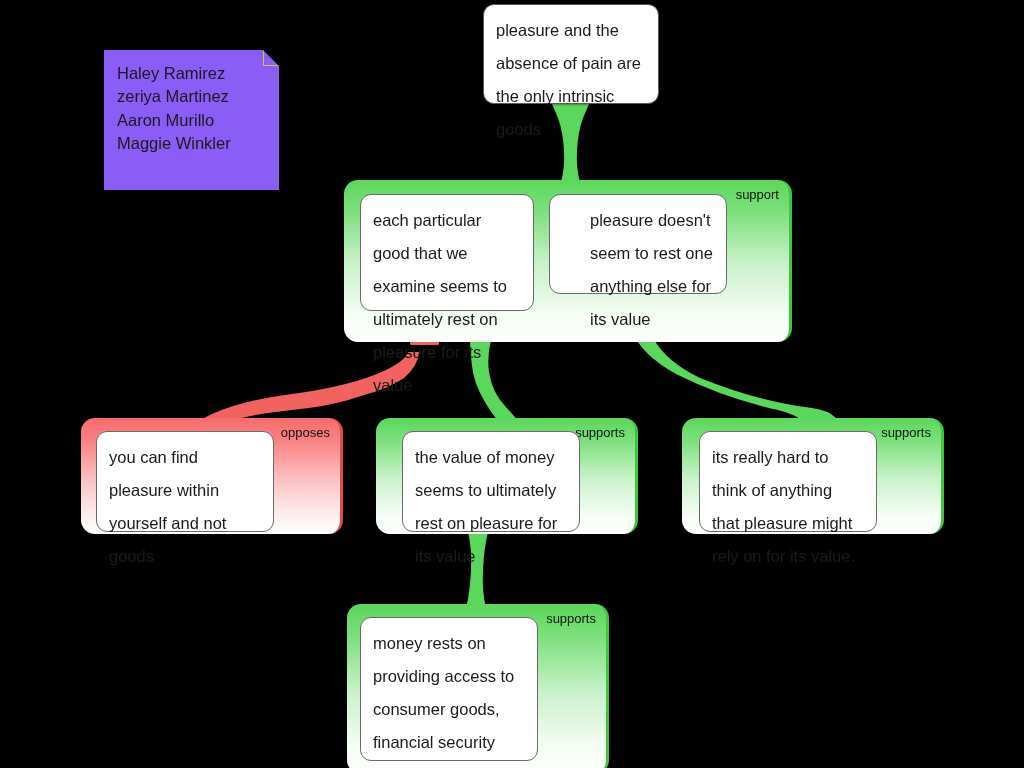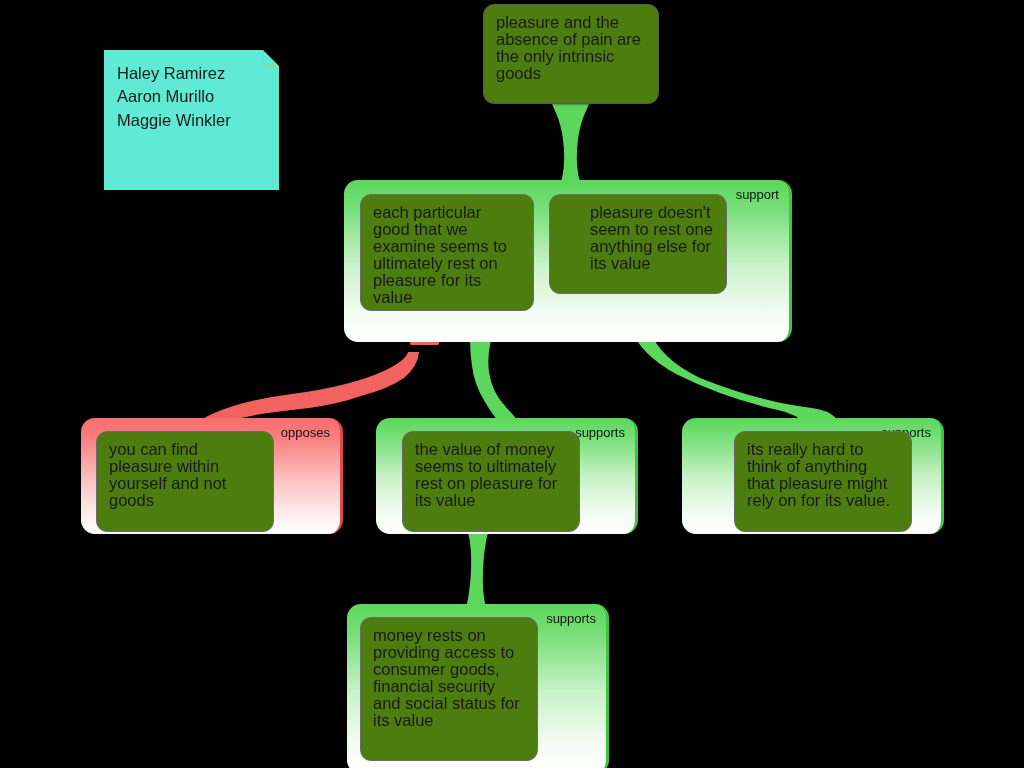--- a/index.html
+++ b/index.html
@@ -19,27 +19,27 @@
   .group.oppose{
     background:linear-gradient(to bottom,#f76c6c 0%,#f98080 18%,#fcbfbf 52%,#fdecec 82%,#ffffff 100%);
     border-right:3px solid #e04a4a;
   }
 
   
   .rel{position:absolute;top:8px;right:10px;font-size:13px;color:#111;
        line-height:1;white-space:nowrap;}
 
   
-  .card{position:absolute;background:#4d7c0f;border:1px solid #6b6b6b;
+  .card{position:absolute;background:#ffffff;border:1px solid #6b6b6b;
         border-radius:11px;box-sizing:border-box;padding:9px 12px 10px 12px;
-        font-size:16.5px;line-height:17px;color:#1a1a1a;}
+        font-size:16.5px;line-height:33px;color:#1a1a1a;}
   .card.root{border-color:#5a5a5a;box-shadow:0 1px 2px rgba(0,0,0,.35);}
 
   
-  .note{position:absolute;background:#5eead4;
+  .note{position:absolute;background:#8b5cf6;
         font-size:16.5px;line-height:23.3px;color:#1a1a1a;
         padding:12px 10px 10px 13px;box-sizing:border-box;
         clip-path:polygon(0 0, calc(100% - 16px) 0, 100% 16px, 100% 100%, 0 100%);}
   .note .foldline{position:absolute;top:0;right:0;width:16px;height:16px;
         border-left:1px solid #c9c54a;border-bottom:1px solid #c9c54a;
         box-sizing:border-box;clip-path:polygon(0 0,100% 100%,0 100%);}
   .note span{display:block;white-space:nowrap;}
 </style>
 </head>
 <body>
@@ -71,20 +71,21 @@
 
     <path fill="#f2625f" d="M196,420 Q212,418 216,430 Q220,442 218,452 L176,452
              Q176,436 184,428 Q189,422 196,420 Z"></path>
 
     <rect x="410" y="341" width="29" height="4" rx="1.5" fill="#f2625f"></rect>
   </svg>
 
   <div class="note" style="left:104px;top:50px;width:175px;height:140px;">
     <div class="foldline"></div>
     <span>Haley Ramirez</span>
+    <span>zeriya Martinez</span>
     <span>Aaron Murillo</span>
     <span>Maggie Winkler</span>
   </div>
 
   <div class="card root" style="left:483px;top:4px;width:176px;height:100px;">pleasure and the absence of pain are the only intrinsic goods</div>
 
   <div class="group support" style="left:344px;top:180px;width:448px;height:162px;">
     <div class="rel">support</div>
   </div>
   <div class="card" style="left:360px;top:194px;width:174px;height:117px;">each particular good that we examine seems to ultimately rest on pleasure for its value</div>
@@ -96,20 +97,20 @@
   <div class="card" style="left:96px;top:431px;width:178px;height:101px;">you can find pleasure within yourself and not goods</div>
 
   <div class="group support" style="left:376px;top:418px;width:262px;height:116px;">
     <div class="rel">supports</div>
   </div>
   <div class="card" style="left:390px;top:431px;width:178px;height:101px;margin-left:12px;">the value of money seems to ultimately rest on pleasure for its value</div>
 
   <div class="group support" style="left:682px;top:418px;width:262px;height:116px;">
     <div class="rel">supports</div>
   </div>
-  <div class="card" style="left:734px;top:431px;width:178px;height:101px;">its really hard to think of anything that pleasure might rely on for its value.</div>
+  <div class="card" style="left:699px;top:431px;width:178px;height:101px;">its really hard to think of anything that pleasure might rely on for its value.</div>
 
   <div class="group support" style="left:347px;top:604px;width:262px;height:170px;">
     <div class="rel">supports</div>
   </div>
   <div class="card" style="left:360px;top:617px;width:178px;height:144px;">money rests on providing access to consumer goods, financial security and social status for its value</div>
 
 </div>
 
 </body></html>

